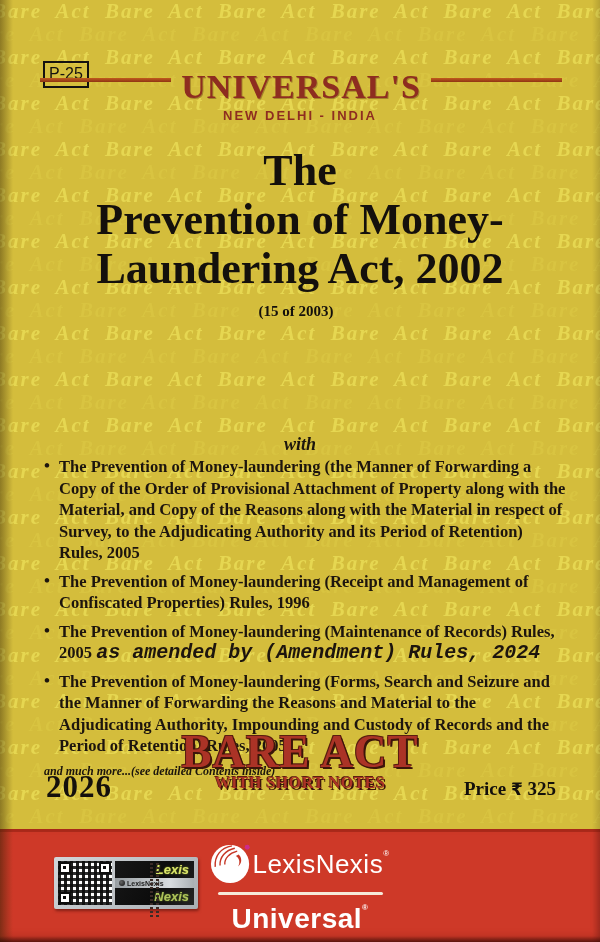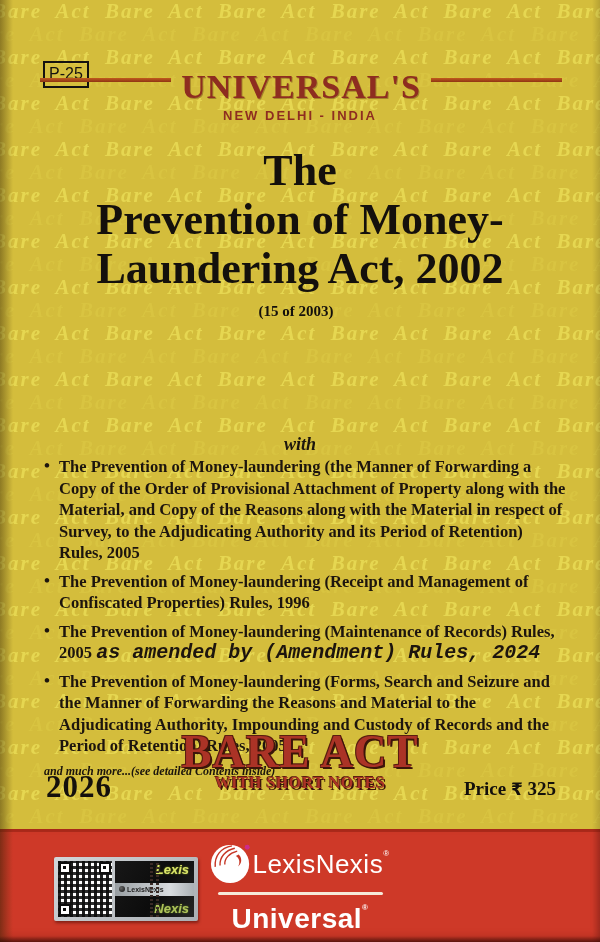--- a/index.html
+++ b/index.html
@@ -84,21 +84,21 @@
     font-weight:bold; font-size:19px; color:#14100c;
   }
   .price .rupee{font-family:"DejaVu Sans",sans-serif; font-size:17px;}
   
   .band{
     position:absolute; left:0; right:0; top:829px; bottom:0; z-index:3;
     background:#ce3928;
     box-shadow:inset 0 3px 0 rgba(130,25,12,0.45), inset 0 -4px 8px rgba(90,15,8,0.35);
   }
   .sticker{
-    position:absolute; left:54px; top:28px; width:144px; height:64px;
+    position:absolute; left:54px; top:28px; width:144px; height:52px;
     background:linear-gradient(135deg,#d2d6d9,#a9aeb3); border-radius:2px;
     padding:4px; box-sizing:border-box; display:flex; gap:3px;
     box-shadow:1px 2px 3px rgba(60,8,4,0.5);
   }
   .qr{
     position:relative; width:54px; height:100%; background-color:#e9ebec;
     background-image:
       repeating-linear-gradient(90deg, rgba(12,12,12,0.92) 0 3px, transparent 3px 6px),
       repeating-linear-gradient(0deg, rgba(12,12,12,0.85) 0 3px, rgba(255,255,255,0.95) 3px 6px);
   }

